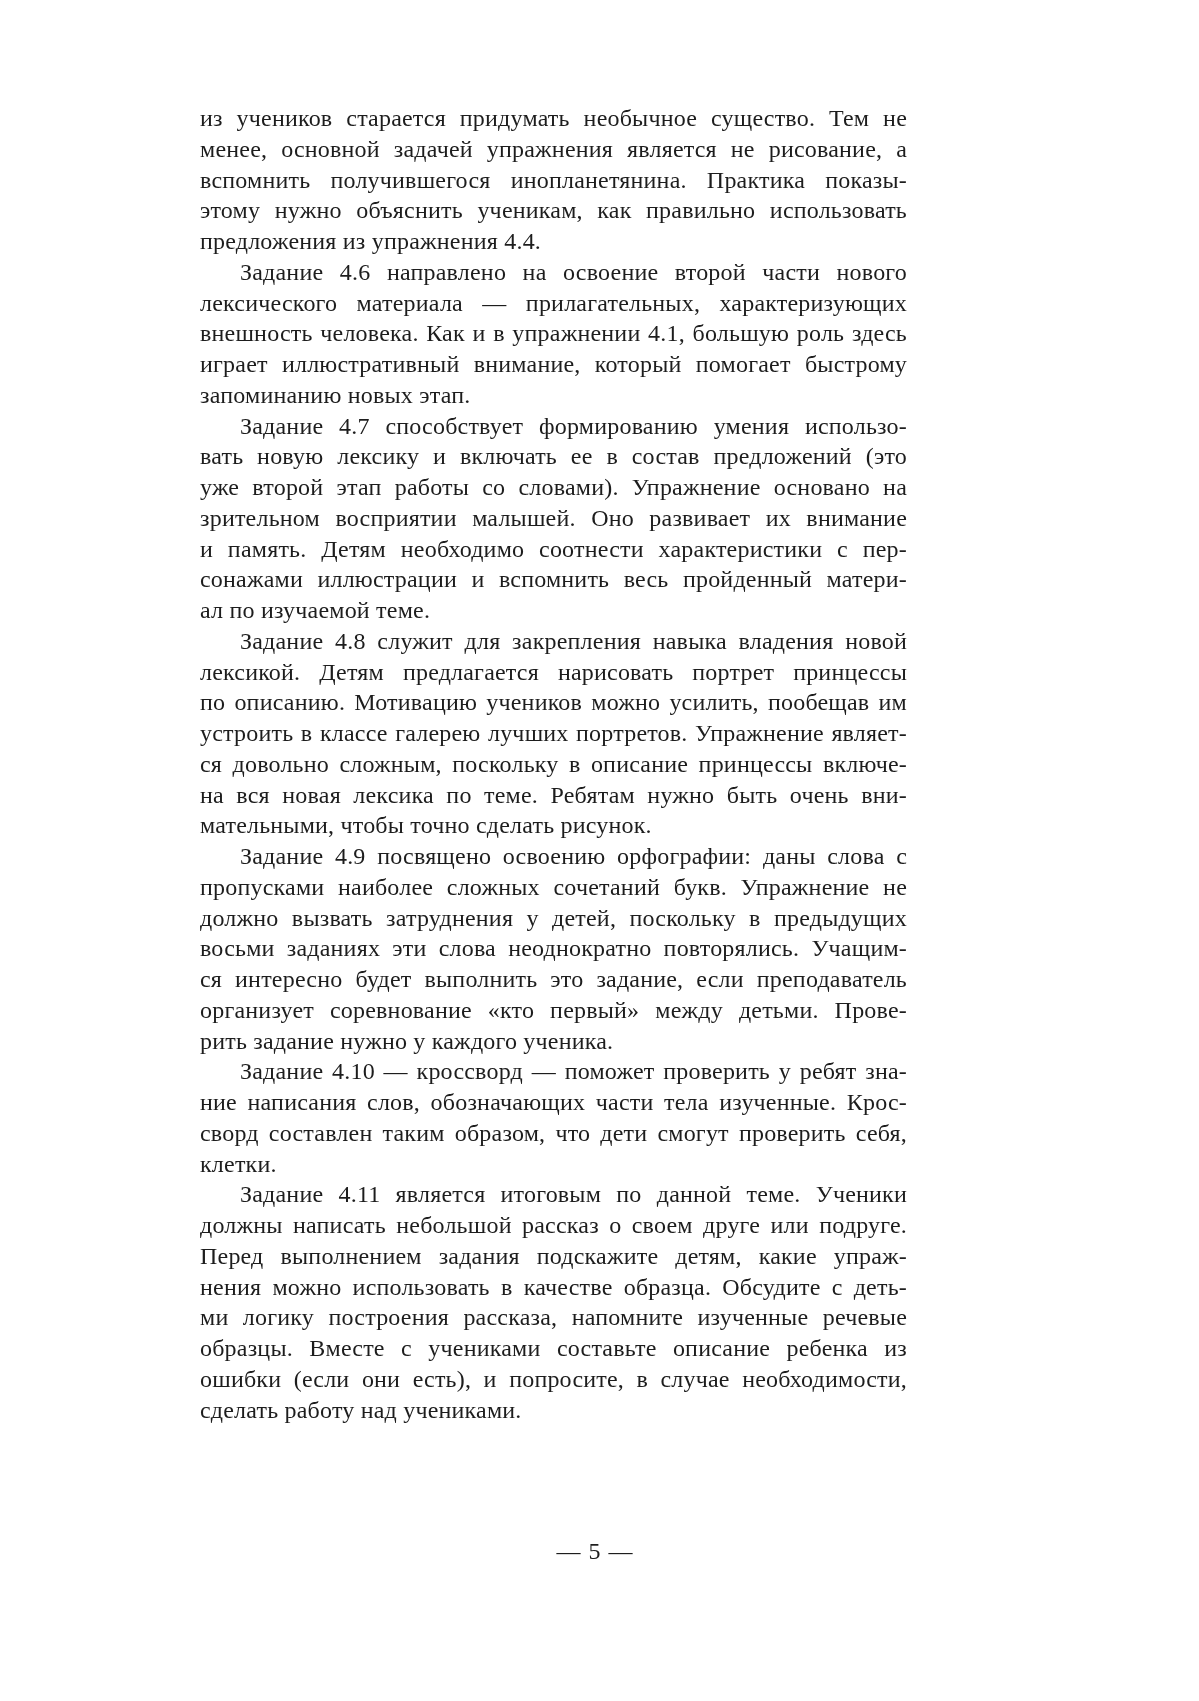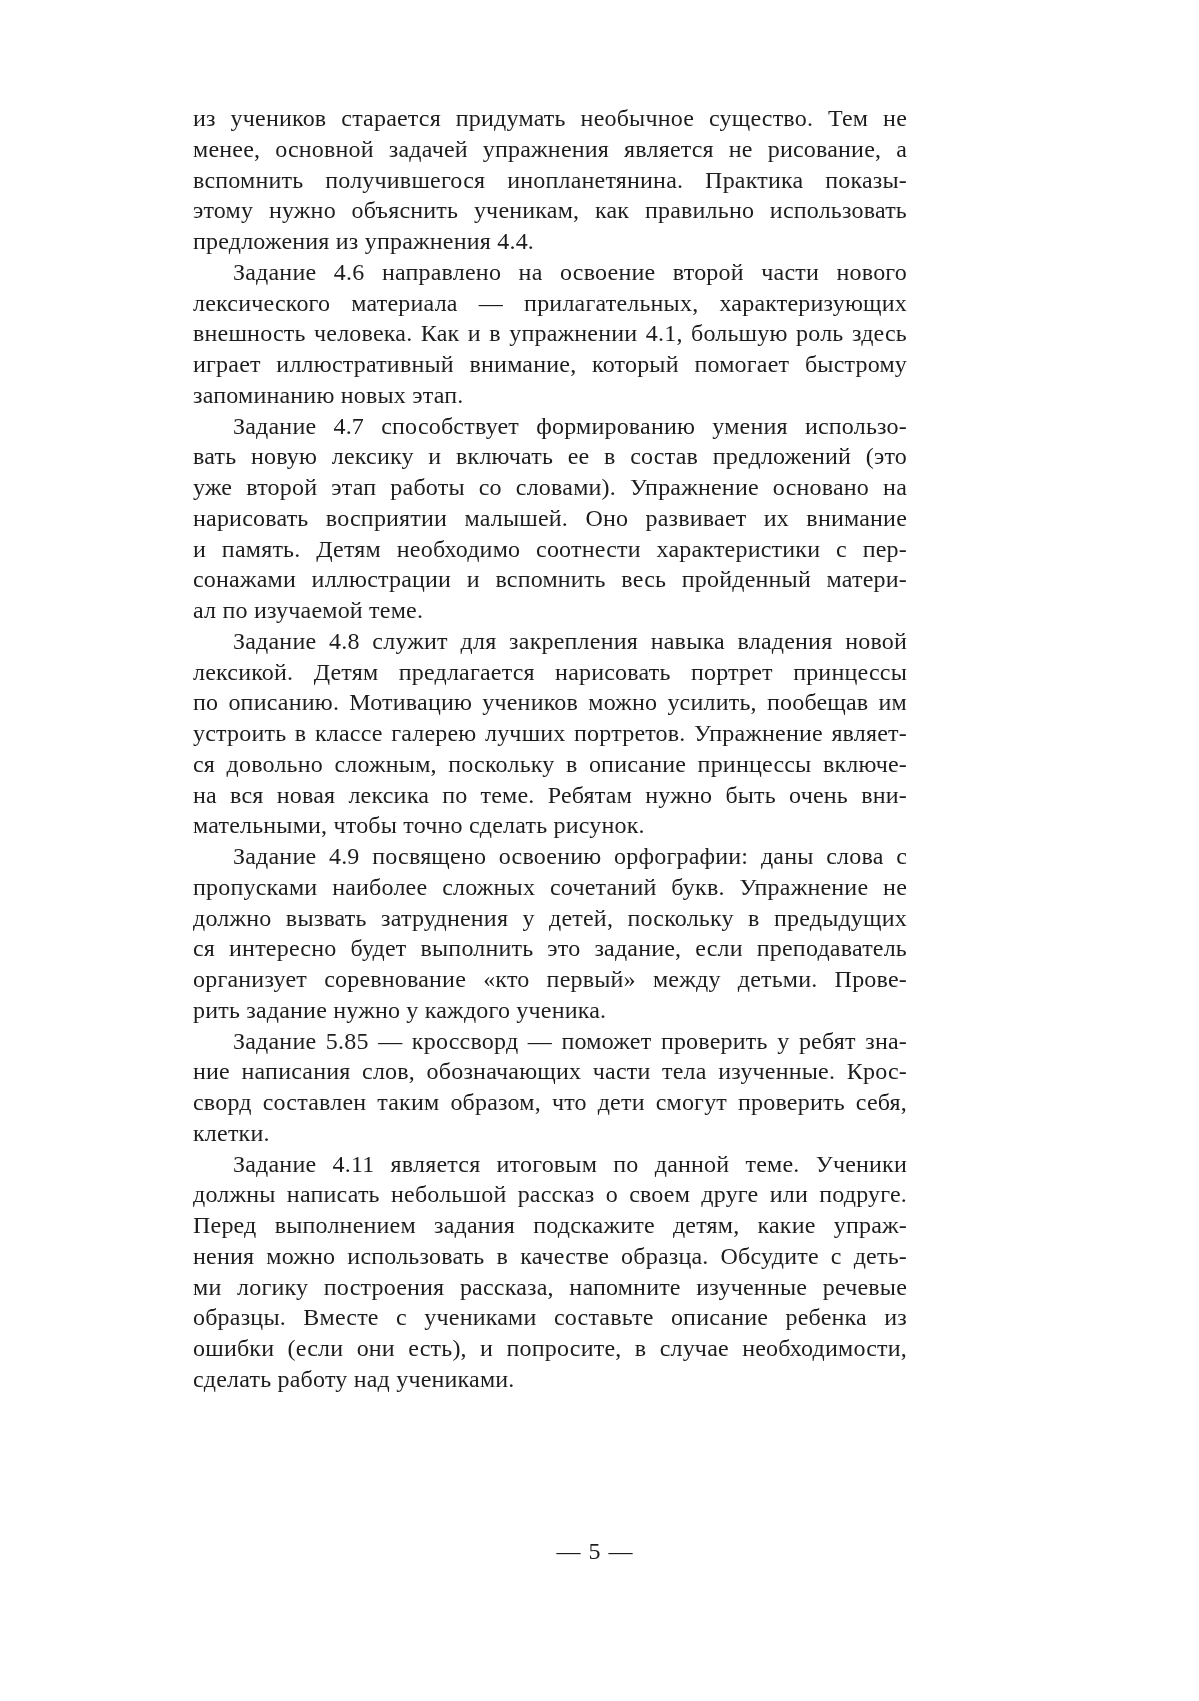--- a/index.html
+++ b/index.html
@@ -28,20 +28,21 @@
   .paragraph {
     margin: 0;
     padding: 0;
   }
   .line {
     text-align: justify;
     text-align-last: justify;
     height: 30.75px;
     white-space: normal;
     overflow: visible;
+    margin-left: 7px;
   }
   .line.last {
     text-align-last: left;
   }
   .line.first-indent {
     text-indent: 40px;
   }
   .page-number {
     position: absolute;
     top: 1536px;
@@ -70,44 +71,45 @@
         <div class="line first-indent">Задание 4.6 направлено на освоение второй части нового</div>
         <div class="line">лексического материала — прилагательных, характеризующих</div>
         <div class="line">внешность человека. Как и в упражнении 4.1, большую роль здесь</div>
         <div class="line">играет иллюстративный внимание, который помогает быстрому</div>
         <div class="line last">запоминанию новых этап.</div>
       </div>
       <div class="paragraph">
         <div class="line first-indent">Задание 4.7 способствует формированию умения использо-</div>
         <div class="line">вать новую лексику и включать ее в состав предложений (это</div>
         <div class="line">уже второй этап работы со словами). Упражнение основано на</div>
-        <div class="line">нарисовать восприятии малышей. Оно развивает их внимание</div>
+        <div class="line">зрительном восприятии малышей. Оно развивает их внимание</div>
         <div class="line">и память. Детям необходимо соотнести характеристики с пер-</div>
         <div class="line">сонажами иллюстрации и вспомнить весь пройденный матери-</div>
         <div class="line last">ал по изучаемой теме.</div>
       </div>
       <div class="paragraph">
         <div class="line first-indent">Задание 4.8 служит для закрепления навыка владения новой</div>
         <div class="line">лексикой. Детям предлагается нарисовать портрет принцессы</div>
         <div class="line">по описанию. Мотивацию учеников можно усилить, пообещав им</div>
         <div class="line">устроить в классе галерею лучших портретов. Упражнение являет-</div>
         <div class="line">ся довольно сложным, поскольку в описание принцессы включе-</div>
         <div class="line">на вся новая лексика по теме. Ребятам нужно быть очень вни-</div>
         <div class="line last">мательными, чтобы точно сделать рисунок.</div>
       </div>
       <div class="paragraph">
         <div class="line first-indent">Задание 4.9 посвящено освоению орфографии: даны слова с</div>
         <div class="line">пропусками наиболее сложных сочетаний букв. Упражнение не</div>
         <div class="line">должно вызвать затруднения у детей, поскольку в предыдущих</div>
+        <div class="line">восьми заданиях эти слова неоднократно повторялись. Учащим-</div>
         <div class="line">ся интересно будет выполнить это задание, если преподаватель</div>
         <div class="line">организует соревнование «кто первый» между детьми. Прове-</div>
         <div class="line last">рить задание нужно у каждого ученика.</div>
       </div>
       <div class="paragraph">
-        <div class="line first-indent">Задание 5.85 — кроссворд — поможет проверить у ребят зна-</div>
+        <div class="line first-indent">Задание 4.10 — кроссворд — поможет проверить у ребят зна-</div>
         <div class="line">ние написания слов, обозначающих части тела изученные. Крос-</div>
         <div class="line">сворд составлен таким образом, что дети смогут проверить себя,</div>
         <div class="line last">клетки.</div>
       </div>
       <div class="paragraph">
         <div class="line first-indent">Задание 4.11 является итоговым по данной теме. Ученики</div>
         <div class="line">должны написать небольшой рассказ о своем друге или подруге.</div>
         <div class="line">Перед выполнением задания подскажите детям, какие упраж-</div>
         <div class="line">нения можно использовать в качестве образца. Обсудите с деть-</div>
         <div class="line">ми логику построения рассказа, напомните изученные речевые</div>

